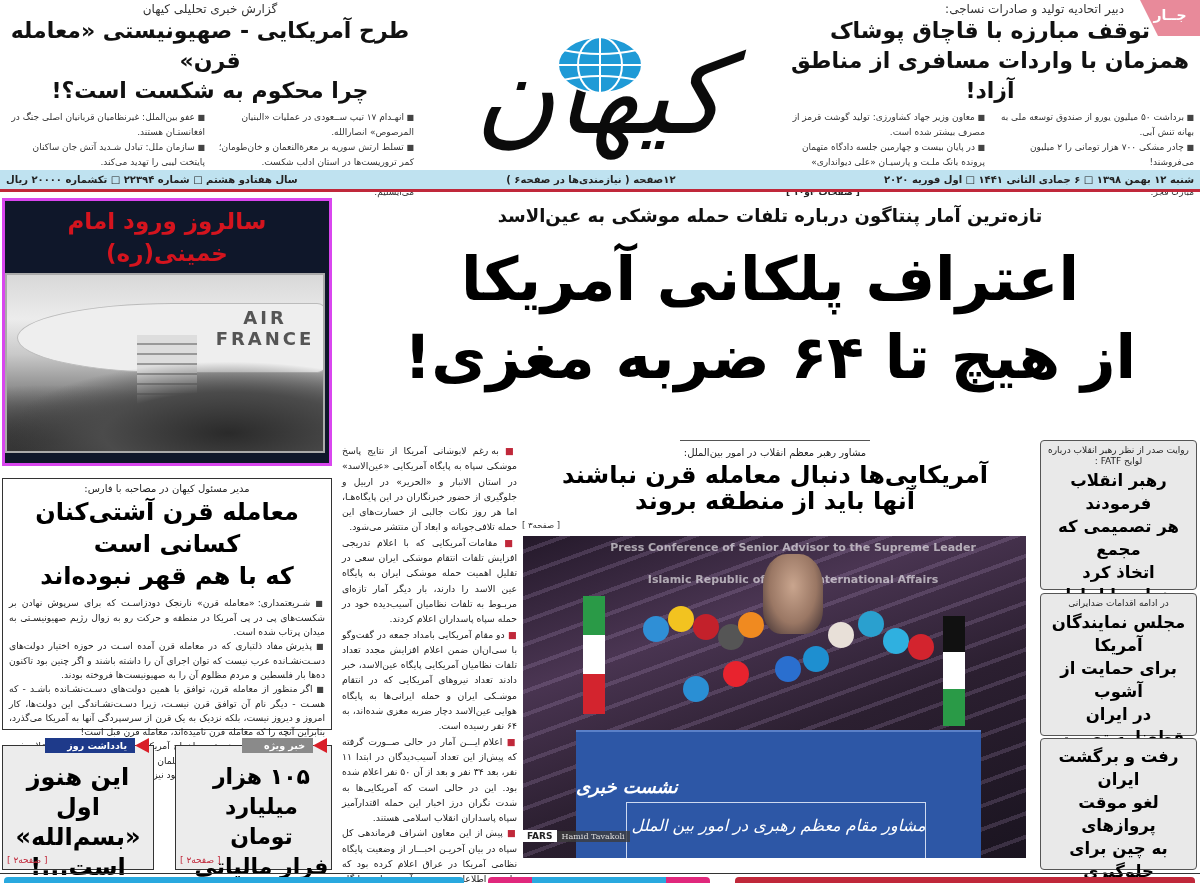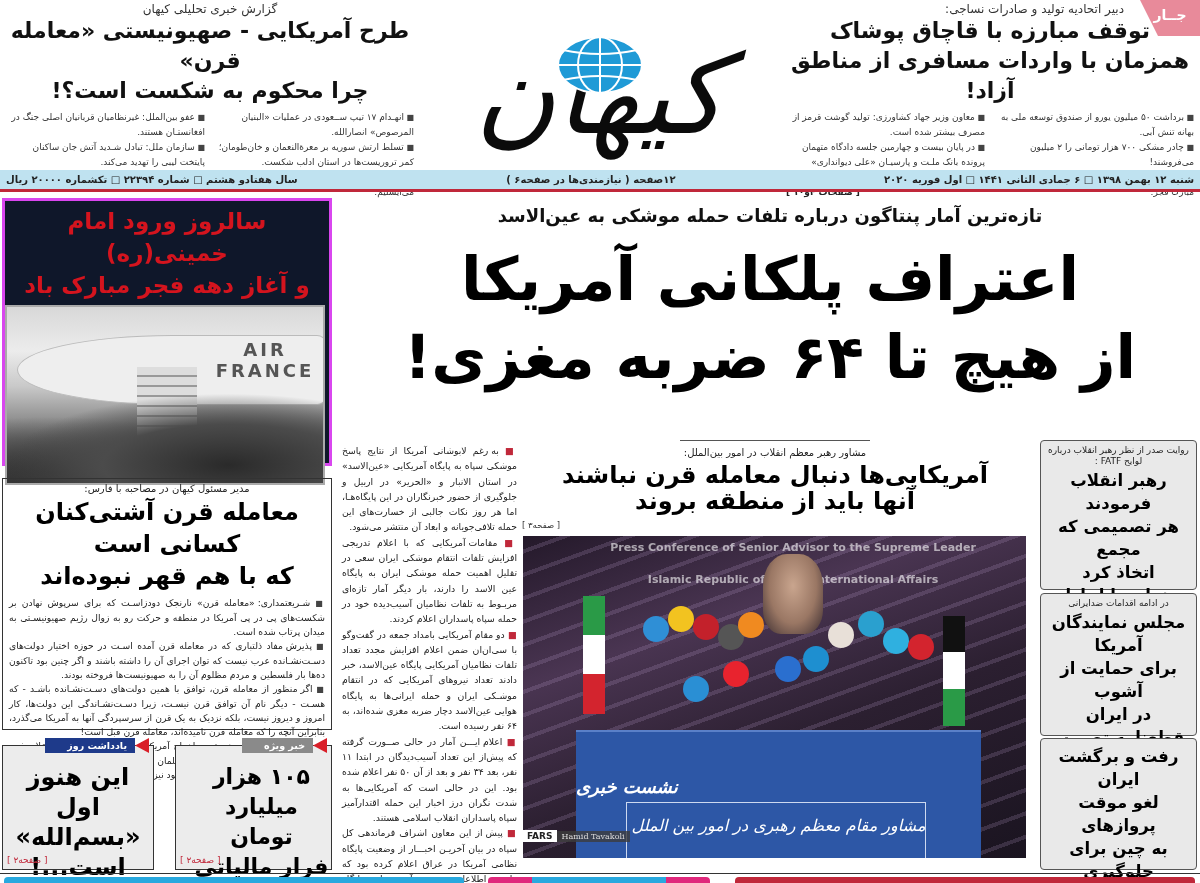--- a/index.html
+++ b/index.html
@@ -147,21 +147,20 @@
 </div>
 
 <div class="main-kicker">تازه‌ترین آمار پنتاگون درباره تلفات حمله موشکی به عین‌الاسد</div>
 <div class="main-head">
   <div>اعتراف پلکانی آمریکا</div>
   <div>از هیچ تا ۶۴ ضربه مغزی!</div>
 </div>
 
 <div class="anniv">
   <div class="anniv-title">سالروز ورود امام خمینی(ره)</div>
-  <div class="anniv-title">و آغاز دهه فجر مبارک باد</div>
   <div class="anniv-photo">
     <div class="plane"></div>
     <div class="plane-txt">AIR FRANCE</div>
     <div class="stairs"></div>
     <div class="crowd"></div>
   </div>
 </div>
 
 <div class="interview">
   <div class="iv-kicker">مدیر مسئول کیهان در مصاحبه با فارس:</div>

